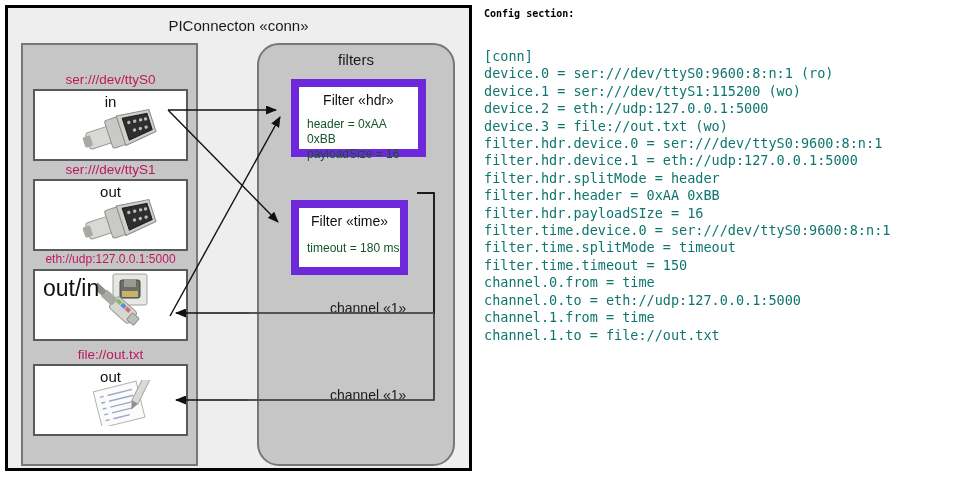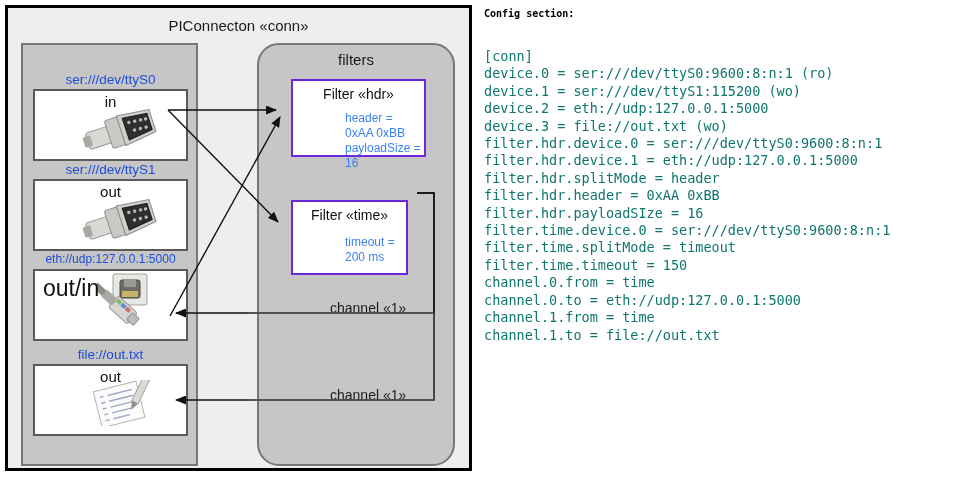--- a/index.html
+++ b/index.html
@@ -25,21 +25,21 @@
   #group-devices{left:13px;top:35px;width:177px;height:423px;}
   #group-filters{left:249px;top:35px;width:198px;height:423px;border-radius:22px;}
   .group-title{
     position:absolute;left:0;top:6px;width:100%;text-align:center;
     font-size:15px;color:#1a1a1a;
   }
 
   
   .dev{position:absolute;left:10px;width:155px;}
   .dev-label{
-    font-size:13.5px;text-align:center;color:#1d4ed8;
+    font-size:13.5px;text-align:center;color:#be185d;
     height:19px;line-height:19px;white-space:nowrap;
   }
   .dev-label.small{font-size:12px;}
   .dev-box{
     position:relative;height:72px;background:#ffffff;
     border:2px solid #5a5a5a;box-sizing:border-box;overflow:hidden;
   }
   .dev-io{
     position:absolute;left:0;top:2px;width:100%;text-align:center;
     font-size:15px;color:#111;z-index:3;
@@ -52,32 +52,32 @@
   #dev-file{top:300px;}
 
   
   .icon-wrap{position:absolute;z-index:2;}
   .ic-serial{right:16px;bottom:2px;}
   .ic-net{left:62px;top:2px;}
   .ic-file{left:54px;top:14px;}
 
   
   .filter-box{
-    position:absolute;background:#ffffff;border:2px solid #6d28d9;
+    position:absolute;background:#ffffff;border:8px solid #6d28d9;
     box-sizing:border-box;
   }
   #filter-hdr{left:32px;top:34px;width:135px;height:78px;}
   #filter-time{left:32px;top:155px;width:117px;height:75px;}
   .filter-title{
     position:absolute;left:0;top:5px;width:100%;text-align:center;
     font-size:14px;color:#111;
   }
   .filter-props{
     position:absolute;left:8px;top:30px;font-size:12px;
-    line-height:15px;color:#3b82f6;margin-left:44px;
+    line-height:15px;color:#14532d;
   }
   #filter-time .filter-props{top:33px;}
 
   
   .chan-label{
     position:absolute;font-size:14px;color:#1a1a1a;white-space:nowrap;
   }
   #chan0-label{left:322px;top:292px;}
   #chan1-label{left:322px;top:379px;}
 
@@ -226,21 +226,21 @@
         <div class="filter-title">Filter «hdr»</div>
         <div class="filter-props">
           <div>header = 0xAA 0xBB</div>
           <div>payloadSize = 16</div>
         </div>
       </div>
 
       <div class="filter-box" id="filter-time">
         <div class="filter-title">Filter «time»</div>
         <div class="filter-props">
-          <div>timeout = 200 ms</div>
+          <div>timeout = 180 ms</div>
         </div>
       </div>
     </div>
 
     <div class="chan-label" id="chan0-label">channel «1»</div>
     <div class="chan-label" id="chan1-label">channel «1»</div>
   </div>
 
   <svg id="wires">
     <defs>

